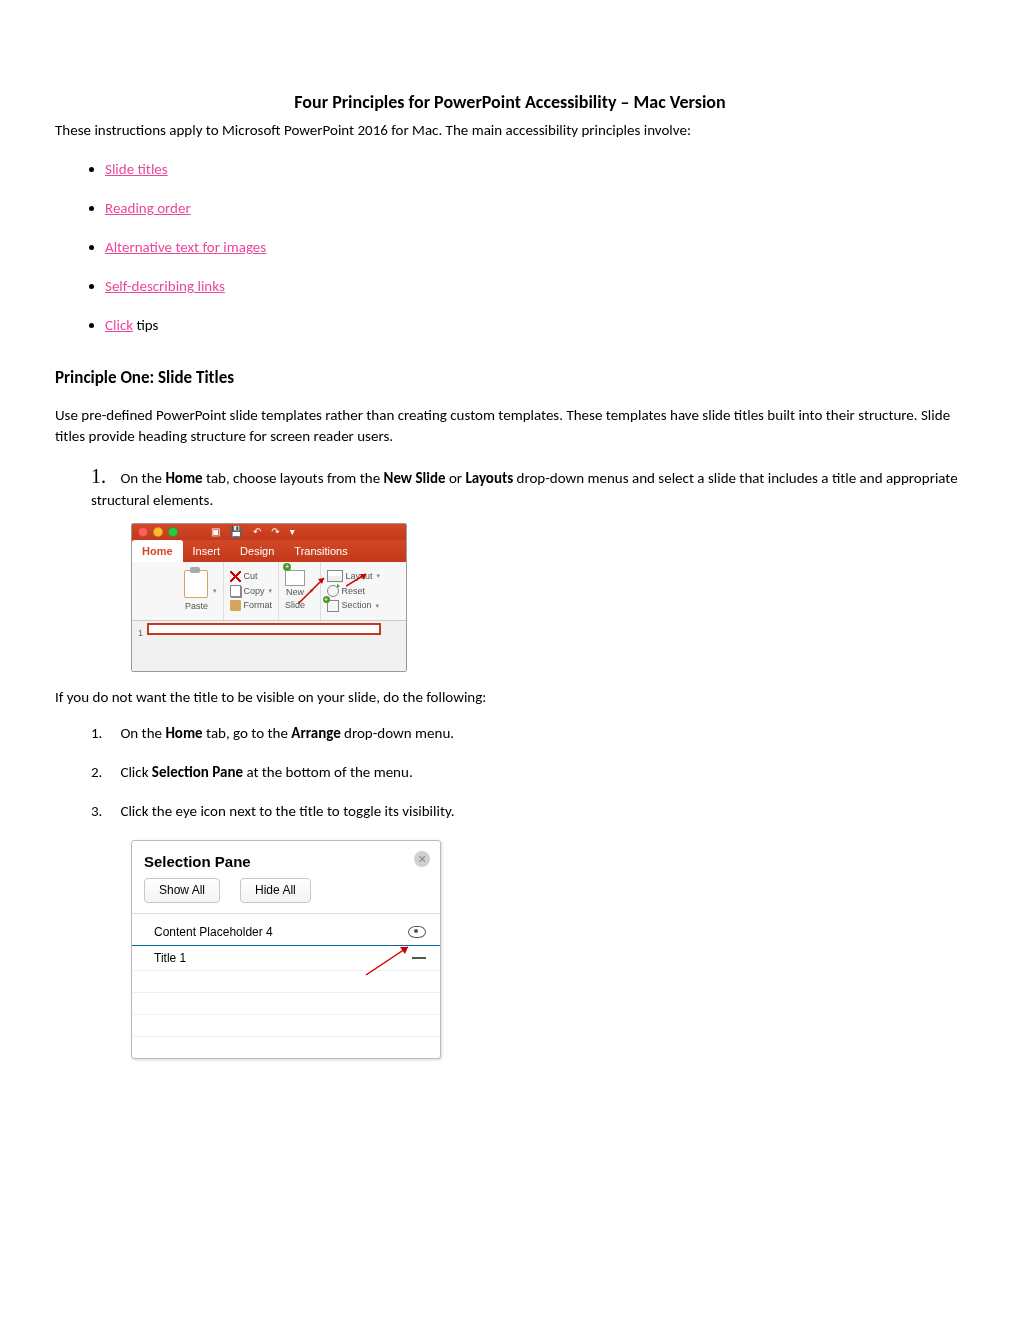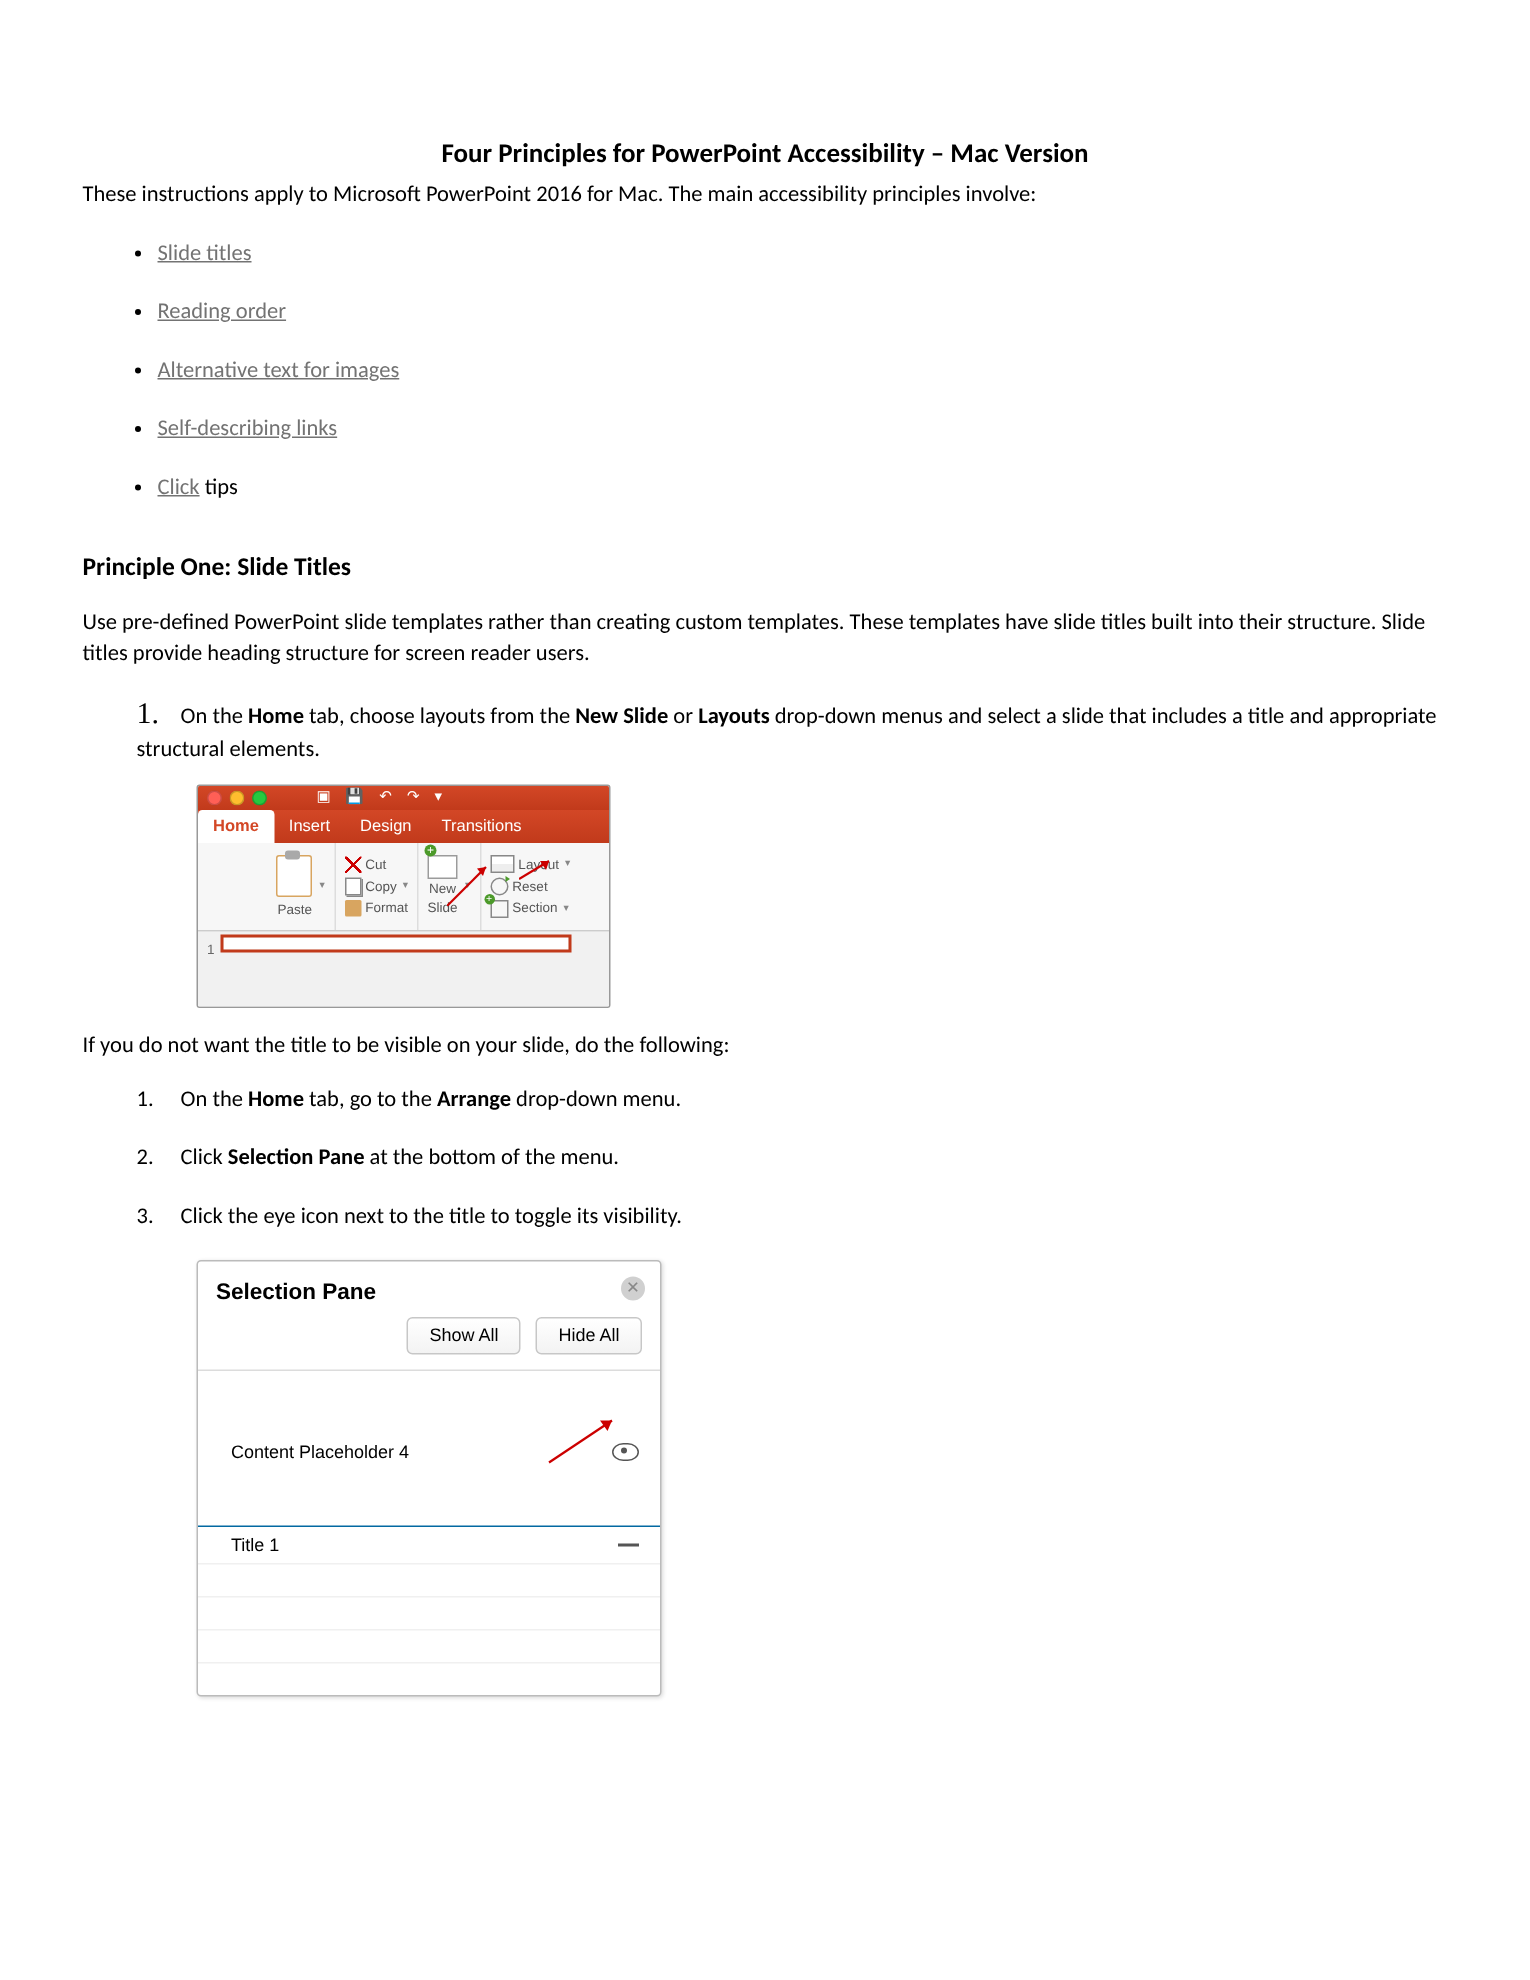--- a/index.html
+++ b/index.html
@@ -28,21 +28,21 @@
       margin: 4px 0 16px;
     }
     ul.bullets {
       margin: 0 0 20px 50px;
       padding: 0;
     }
     ul.bullets li {
       margin: 18px 0;
     }
     a.link {
-      color: #737373;
+      color: #ec4899;
       text-decoration: underline;
       text-align: right;
     }
     ol.steps {
       list-style: none;
       margin: 14px 0 0 36px;
       padding: 0;
     }
     ol.steps li {
       margin: 4px 0 12px;
@@ -176,37 +176,36 @@
     .shot2 .sp-title {
       font-size: 15px;
       font-weight: bold;
       padding: 10px 12px 6px;
     }
     .shot2 .sp-close{
       position:absolute; right:10px; top:10px; width:16px;height:16px;border-radius:50%;
       background:#d0d0d0;color:#888;font-size:11px;line-height:16px;text-align:center;
     }
     .shot2 .sp-buttons{
-      display:flex;gap:10px;padding:0 12px 10px;justify-content:flex-end;
+      display:flex;gap:20px;padding:0 12px 10px;
     }
     .shot2 .sp-btn{
       border:1px solid #c7c7c7;border-radius:4px;
       background:linear-gradient(#fff,#f3f3f3);
       font-size:12px;padding:3px 14px;
     }
     .shot2 .sp-list{
       border-top:1px solid #dcdcdc;
       padding:6px 0 0;
       min-height:130px;
     }
     .shot2 .sp-row{
       display:flex;align-items:center;justify-content:space-between;
       padding:4px 14px 4px 22px;font-size:12px;
       position:relative;
-      margin-top:36px;
     }
     .shot2 .sp-row + .sp-row{border-top:1px solid #0369a1;}
     .shot2 .emptyrow{height:21px;border-top:1px solid #f0f0f0;}
     .eye-icon{
       width:16px;height:10px;border:1.5px solid #555;border-radius:50%/60%;
       position:relative;
     }
     .eye-icon:after{content:"";position:absolute;top:2px;left:5px;width:4px;height:4px;background:#555;border-radius:50%;}
     .eye-off{width:14px;height:2px;background:#555;}
     .redarrow2{position:absolute;left:232px;top:102px;width:48px;height:34px;pointer-events:none;}

